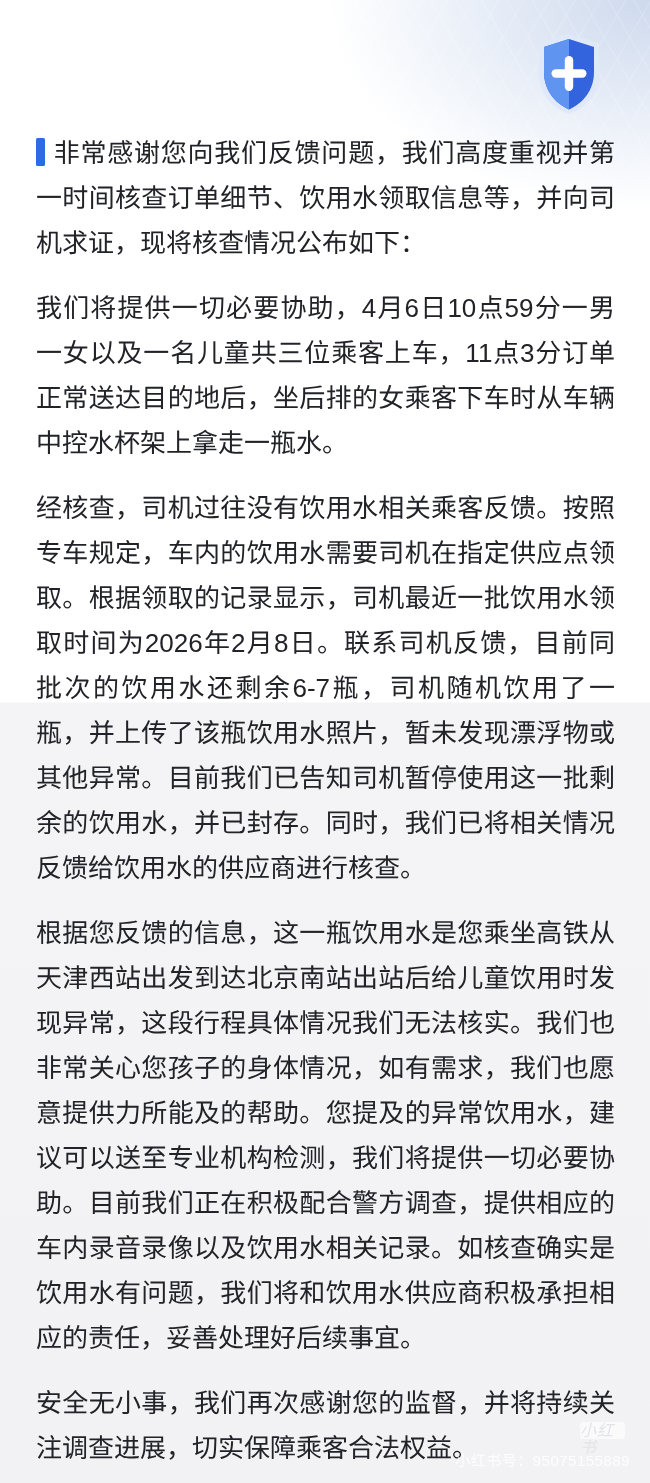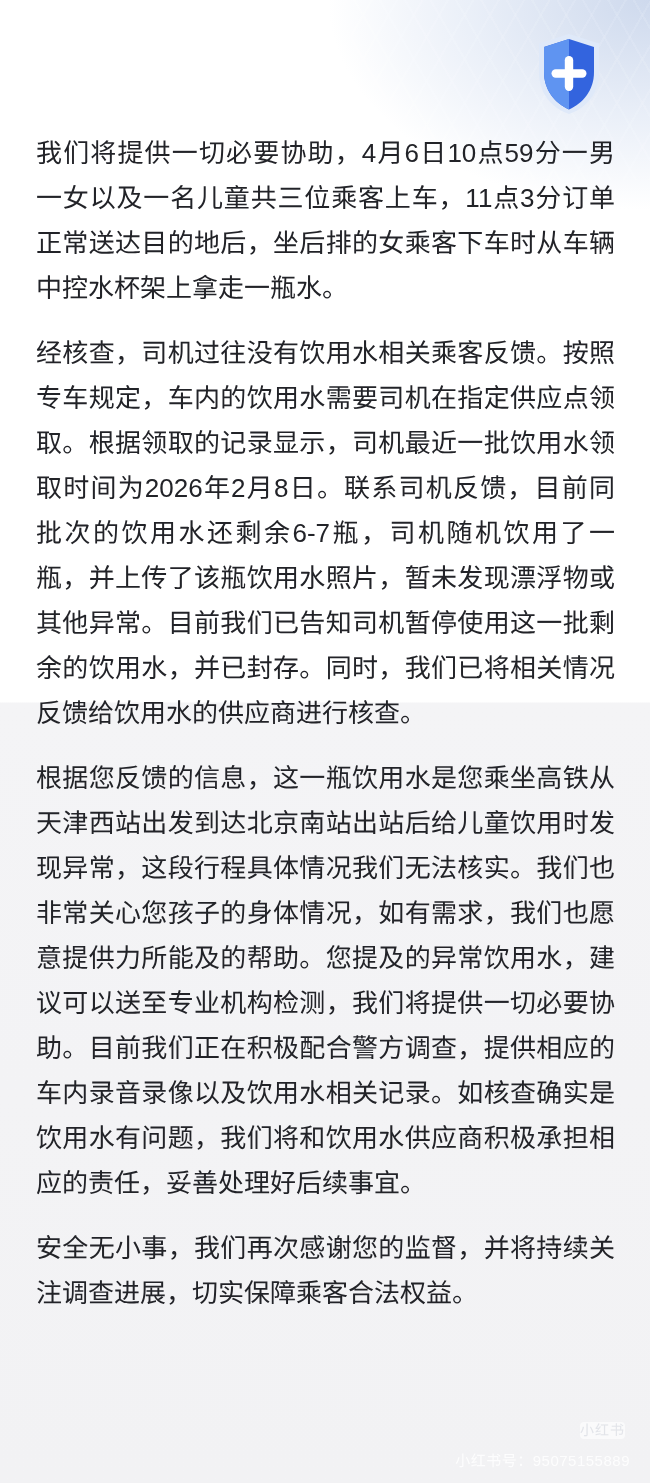--- a/index.html
+++ b/index.html
@@ -32,22 +32,22 @@
     text-align:justify;letter-spacing:0;
   }
   .statement p{margin:0 0 20px 0;}
   .accent-bar{
     display:inline-block;width:9px;height:28px;border-radius:1.5px;
     background:#2d6ae3;margin-right:8px;vertical-align:-4px;
   }
   .wm-badge{
     position:absolute;top:1422px;right:25px;width:45px;height:17px;
     background:rgba(255,255,255,0.62);border-radius:4px;
-    color:rgba(224,227,232,0.95);font-size:14px;line-height:17px;
-    text-align:center;letter-spacing:1px;
+    color:rgba(224,227,232,0.95);font-size:16px;line-height:17px;
+    text-align:left;letter-spacing:1px;font-style:italic;
   }
   .wm-account{
     position:absolute;top:1449px;right:20px;
     color:rgba(255,255,255,0.85);font-size:15px;letter-spacing:0.5px;margin-left:11px;
   }
 </style>
 </head>
 <body>
 
 <div class="canvas">
@@ -57,20 +57,21 @@
 
   <svg class="shield" viewBox="0 0 64 80" aria-hidden="true">
     <path d="M32 0 L62 9.5 V38.5 C62 60 48.5 74.5 32 80 C15.5 74.5 2 60 2 38.5 V9.5 Z" fill="#dfe9f9"></path>
     <path d="M32 5 L57 13 V38 C57 56.5 46 69 32 75.5 C18 69 7 56.5 7 38 V13 Z" fill="#3364de"></path>
     <path d="M32 5 L7 13 V38 C7 56.5 18 69 32 75.5 Z" fill="#5f94f1"></path>
     <rect x="27.8" y="22" width="8.4" height="35" rx="4.2" fill="#ffffff"></rect>
     <rect x="14.5" y="35.3" width="35" height="8.4" rx="4.2" fill="#ffffff"></rect>
   </svg>
 
   <div class="statement">
+    <p><span class="accent-bar"></span><span>非常感谢您向我们反馈问题，我们高度重视并第一时间核查订单细节、饮用水领取信息等，并向司机求证，现将核查情况公布如下：</span></p>
     <p><span>我们将提供一切必要协助，4月6日10点59分一男一女以及一名儿童共三位乘客上车，11点3分订单正常送达目的地后，坐后排的女乘客下车时从车辆中控水杯架上拿走一瓶水。</span></p>
     <p><span>经核查，司机过往没有饮用水相关乘客反馈。按照专车规定，车内的饮用水需要司机在指定供应点领取。根据领取的记录显示，司机最近一批饮用水领取时间为2026年2月8日。联系司机反馈，目前同批次的饮用水还剩余6-7瓶，司机随机饮用了一瓶，并上传了该瓶饮用水照片，暂未发现漂浮物或其他异常。目前我们已告知司机暂停使用这一批剩余的饮用水，并已封存。同时，我们已将相关情况反馈给饮用水的供应商进行核查。</span></p>
     <p><span>根据您反馈的信息，这一瓶饮用水是您乘坐高铁从天津西站出发到达北京南站出站后给儿童饮用时发现异常，这段行程具体情况我们无法核实。我们也非常关心您孩子的身体情况，如有需求，我们也愿意提供力所能及的帮助。您提及的异常饮用水，建议可以送至专业机构检测，我们将提供一切必要协助。目前我们正在积极配合警方调查，提供相应的车内录音录像以及饮用水相关记录。如核查确实是饮用水有问题，我们将和饮用水供应商积极承担相应的责任，妥善处理好后续事宜。</span></p>
     <p><span>安全无小事，我们再次感谢您的监督，并将持续关注调查进展，切实保障乘客合法权益。</span></p>
   </div>
 
   <div class="wm-badge">小红书</div>
   <div class="wm-account">小红书号：95075155889</div>
 
 </div>

